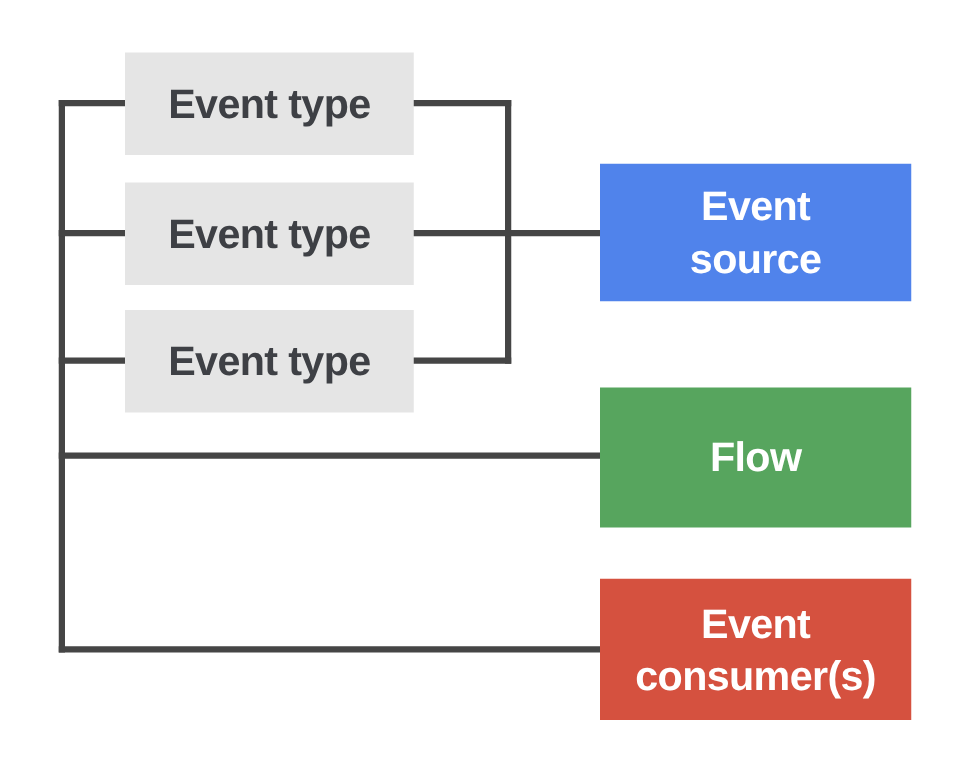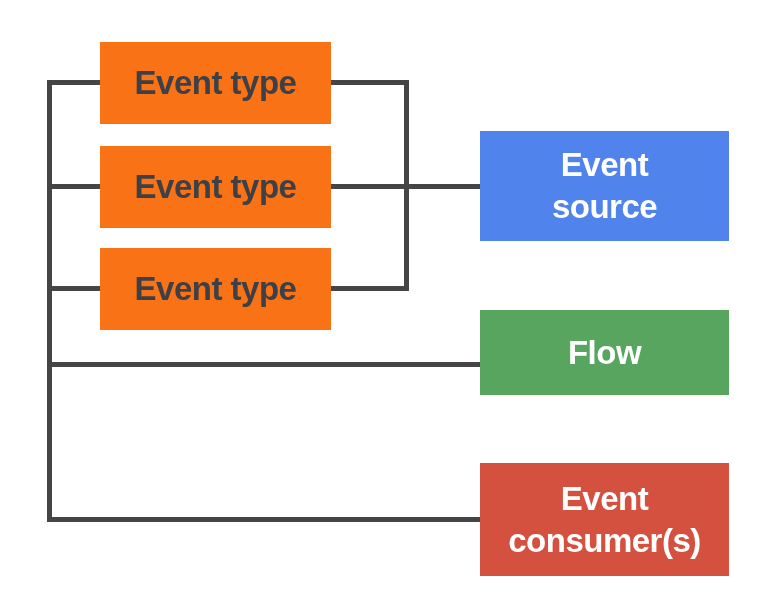--- a/index.html
+++ b/index.html
@@ -28,30 +28,30 @@
     display: flex;
     align-items: center;
     justify-content: center;
     text-align: center;
     font-weight: 700;
     font-size: 33px;
     line-height: 42px;
     letter-spacing: -0.5px;
     white-space: pre-line;
   }
-  .node.yellow { background: #f97316; color: #3E4045; }
+  .node.yellow { background: #e5e5e5; color: #3E4045; }
   .node.blue   { background: #5083EB; color: #FFFFFF; }
   .node.green  { background: #57A55E; color: #FFFFFF; }
   .node.red    { background: #D5513F; color: #FFFFFF; }
 
   .n-et1 { left: 100px; top: 42px;  width: 231px; height: 82px; }
   .n-et2 { left: 100px; top: 146px; width: 231px; height: 82px; }
   .n-et3 { left: 100px; top: 248px; width: 231px; height: 82px; }
   .n-src { left: 480px; top: 131px; width: 249px; height: 110px; }
-  .n-flw { left: 480px; top: 310px; width: 249px; height: 85px; }
+  .n-flw { left: 480px; top: 310px; width: 249px; height: 112px; }
   .n-con { left: 480px; top: 463px; width: 249px; height: 113px; }
 
   .s-left-v   { left: 47px;  top: 80px;  height: 442px; }
   .s-lstub1   { left: 47px;  top: 80px;  width: 58px; }
   .s-lstub2   { left: 47px;  top: 184px; width: 58px; }
   .s-lstub3   { left: 47px;  top: 286px; width: 58px; }
   .s-flowline { left: 47px;  top: 362px; width: 434px; }
   .s-consline { left: 47px;  top: 517px; width: 434px; }
   .s-right-v  { left: 404px; top: 80px;  height: 211px; }
   .s-rstub1   { left: 326px; top: 80px;  width: 83px; }

